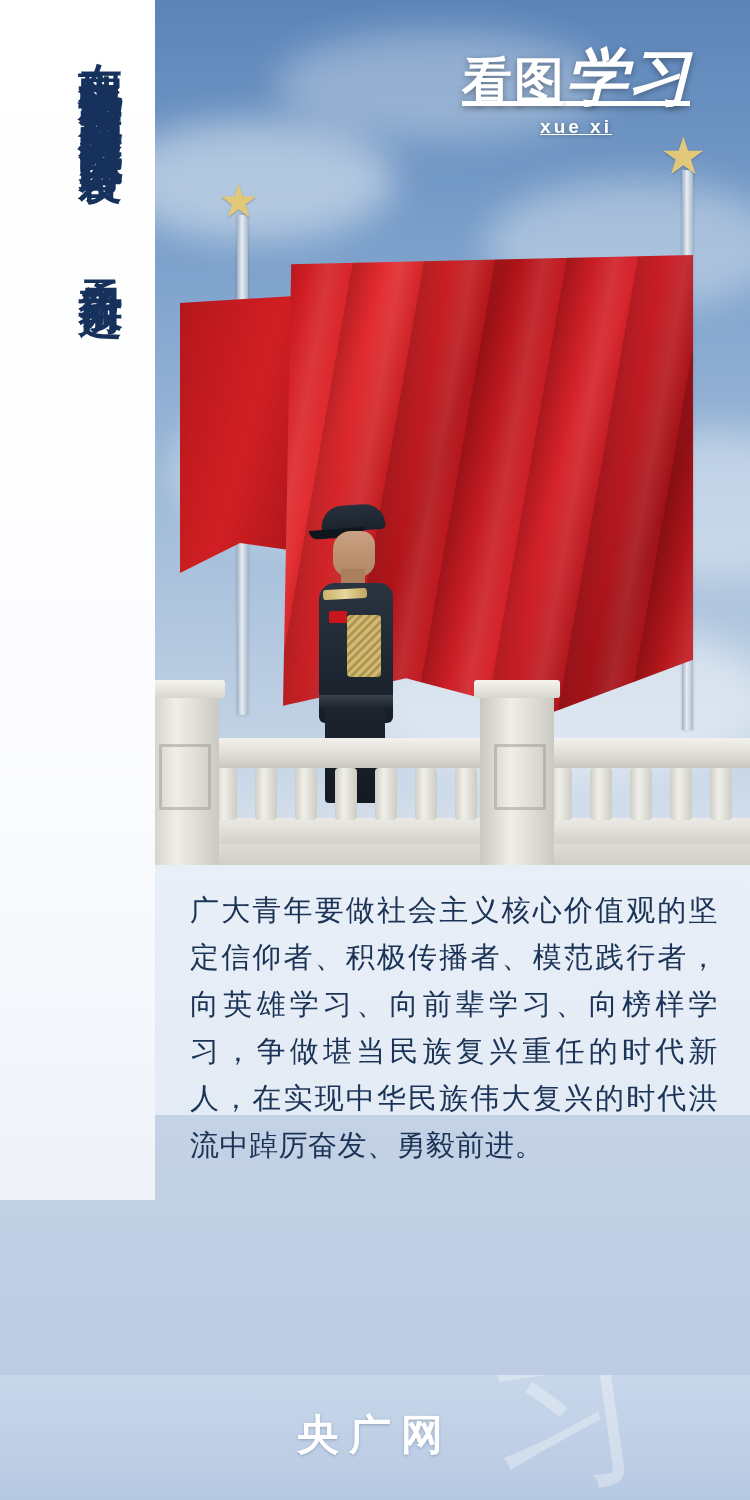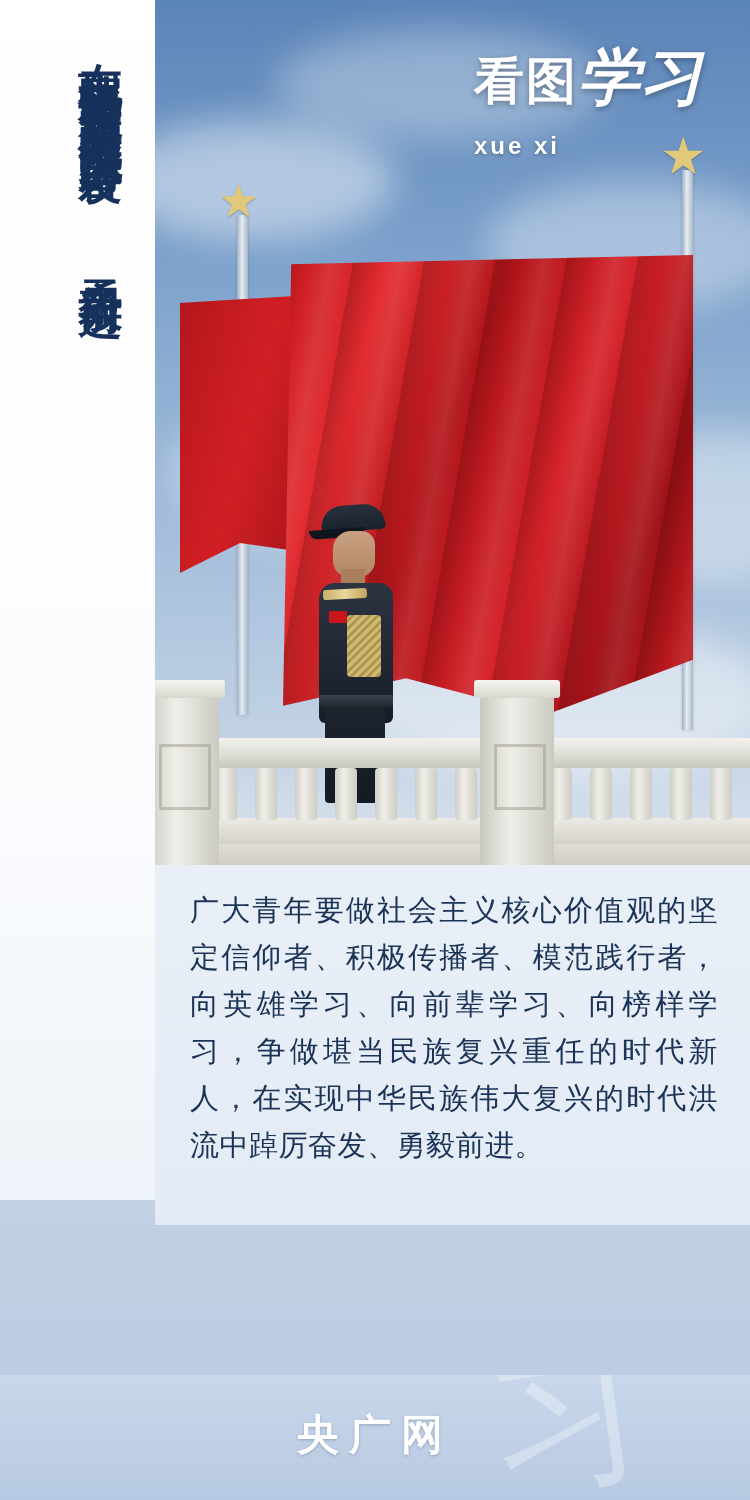--- a/index.html
+++ b/index.html
@@ -230,53 +230,54 @@
     line-height: 1.22;
     letter-spacing: 5px;
     color: #16325c;
     white-space: pre-wrap;
     text-align: left;
   }
 
   
   .logo {
     position: absolute;
-    right: 48px;
+    right: 60px;
     top: 46px;
-    text-align: left;
+    text-align: center;
     color: #ffffff;
+    text-decoration: underline;
   }
   .logo-main {
     font-family: "DejaVu Serif", "Liberation Serif", serif;
     font-weight: bold;
     font-size: 50px;
     letter-spacing: 2px;
     line-height: 1;
     text-shadow: 0 2px 6px rgba(0,0,0,0.35);
   }
   .logo-main .cursive {
     font-style: italic;
     font-size: 62px;
     letter-spacing: 0;
   }
   .logo-pinyin {
-    margin-top: 24px;
-    font-size: 24px;
+    margin-top: 8px;
+    font-size: 19px;
     font-weight: bold;
     letter-spacing: 3px;
     text-shadow: 0 1px 4px rgba(0,0,0,0.35);
   }
 
   
   .quote-area {
     position: absolute;
     left: 155px;
     top: 865px;
     width: 595px;
-    height: 360px;
+    height: 250px;
     background: linear-gradient(180deg, #e9eff7 0%, #e3ebf5 100%);
   }
   .quote-text {
     position: absolute;
     left: 35px;
     top: 22px;
     width: 528px;
     font-family: "DejaVu Serif", "Liberation Serif", serif;
     font-size: 29px;
     line-height: 1.62;

